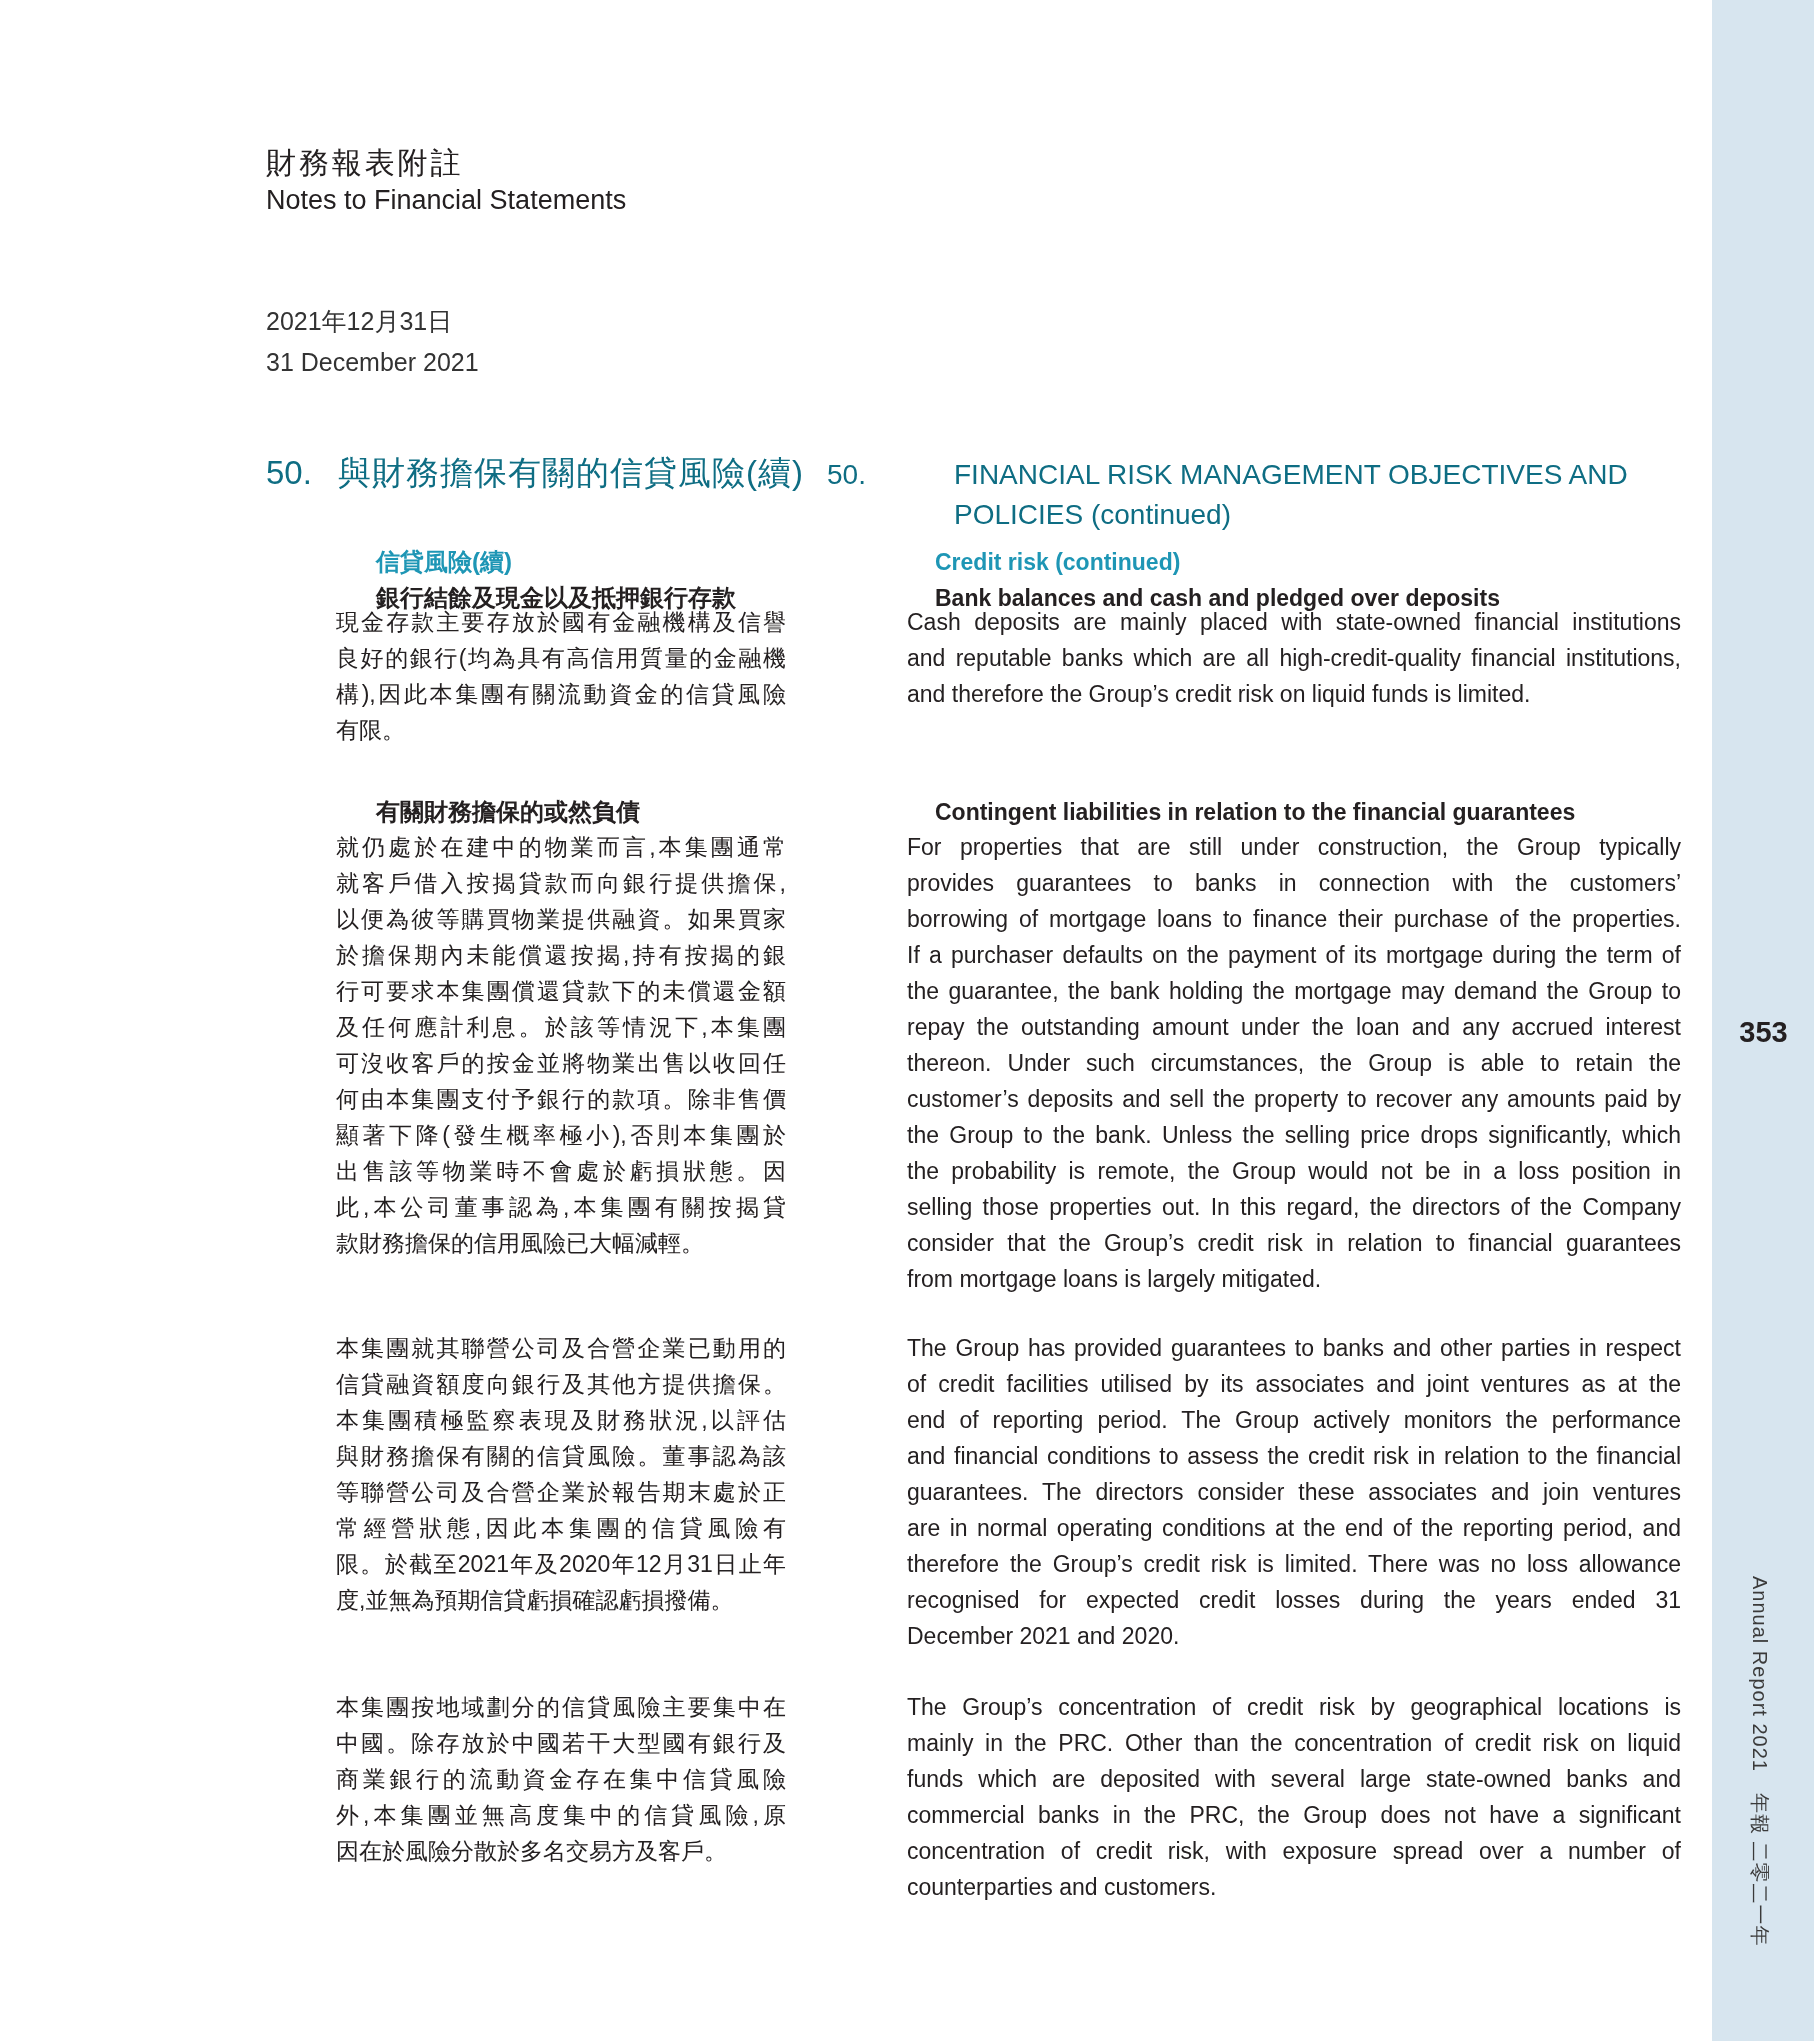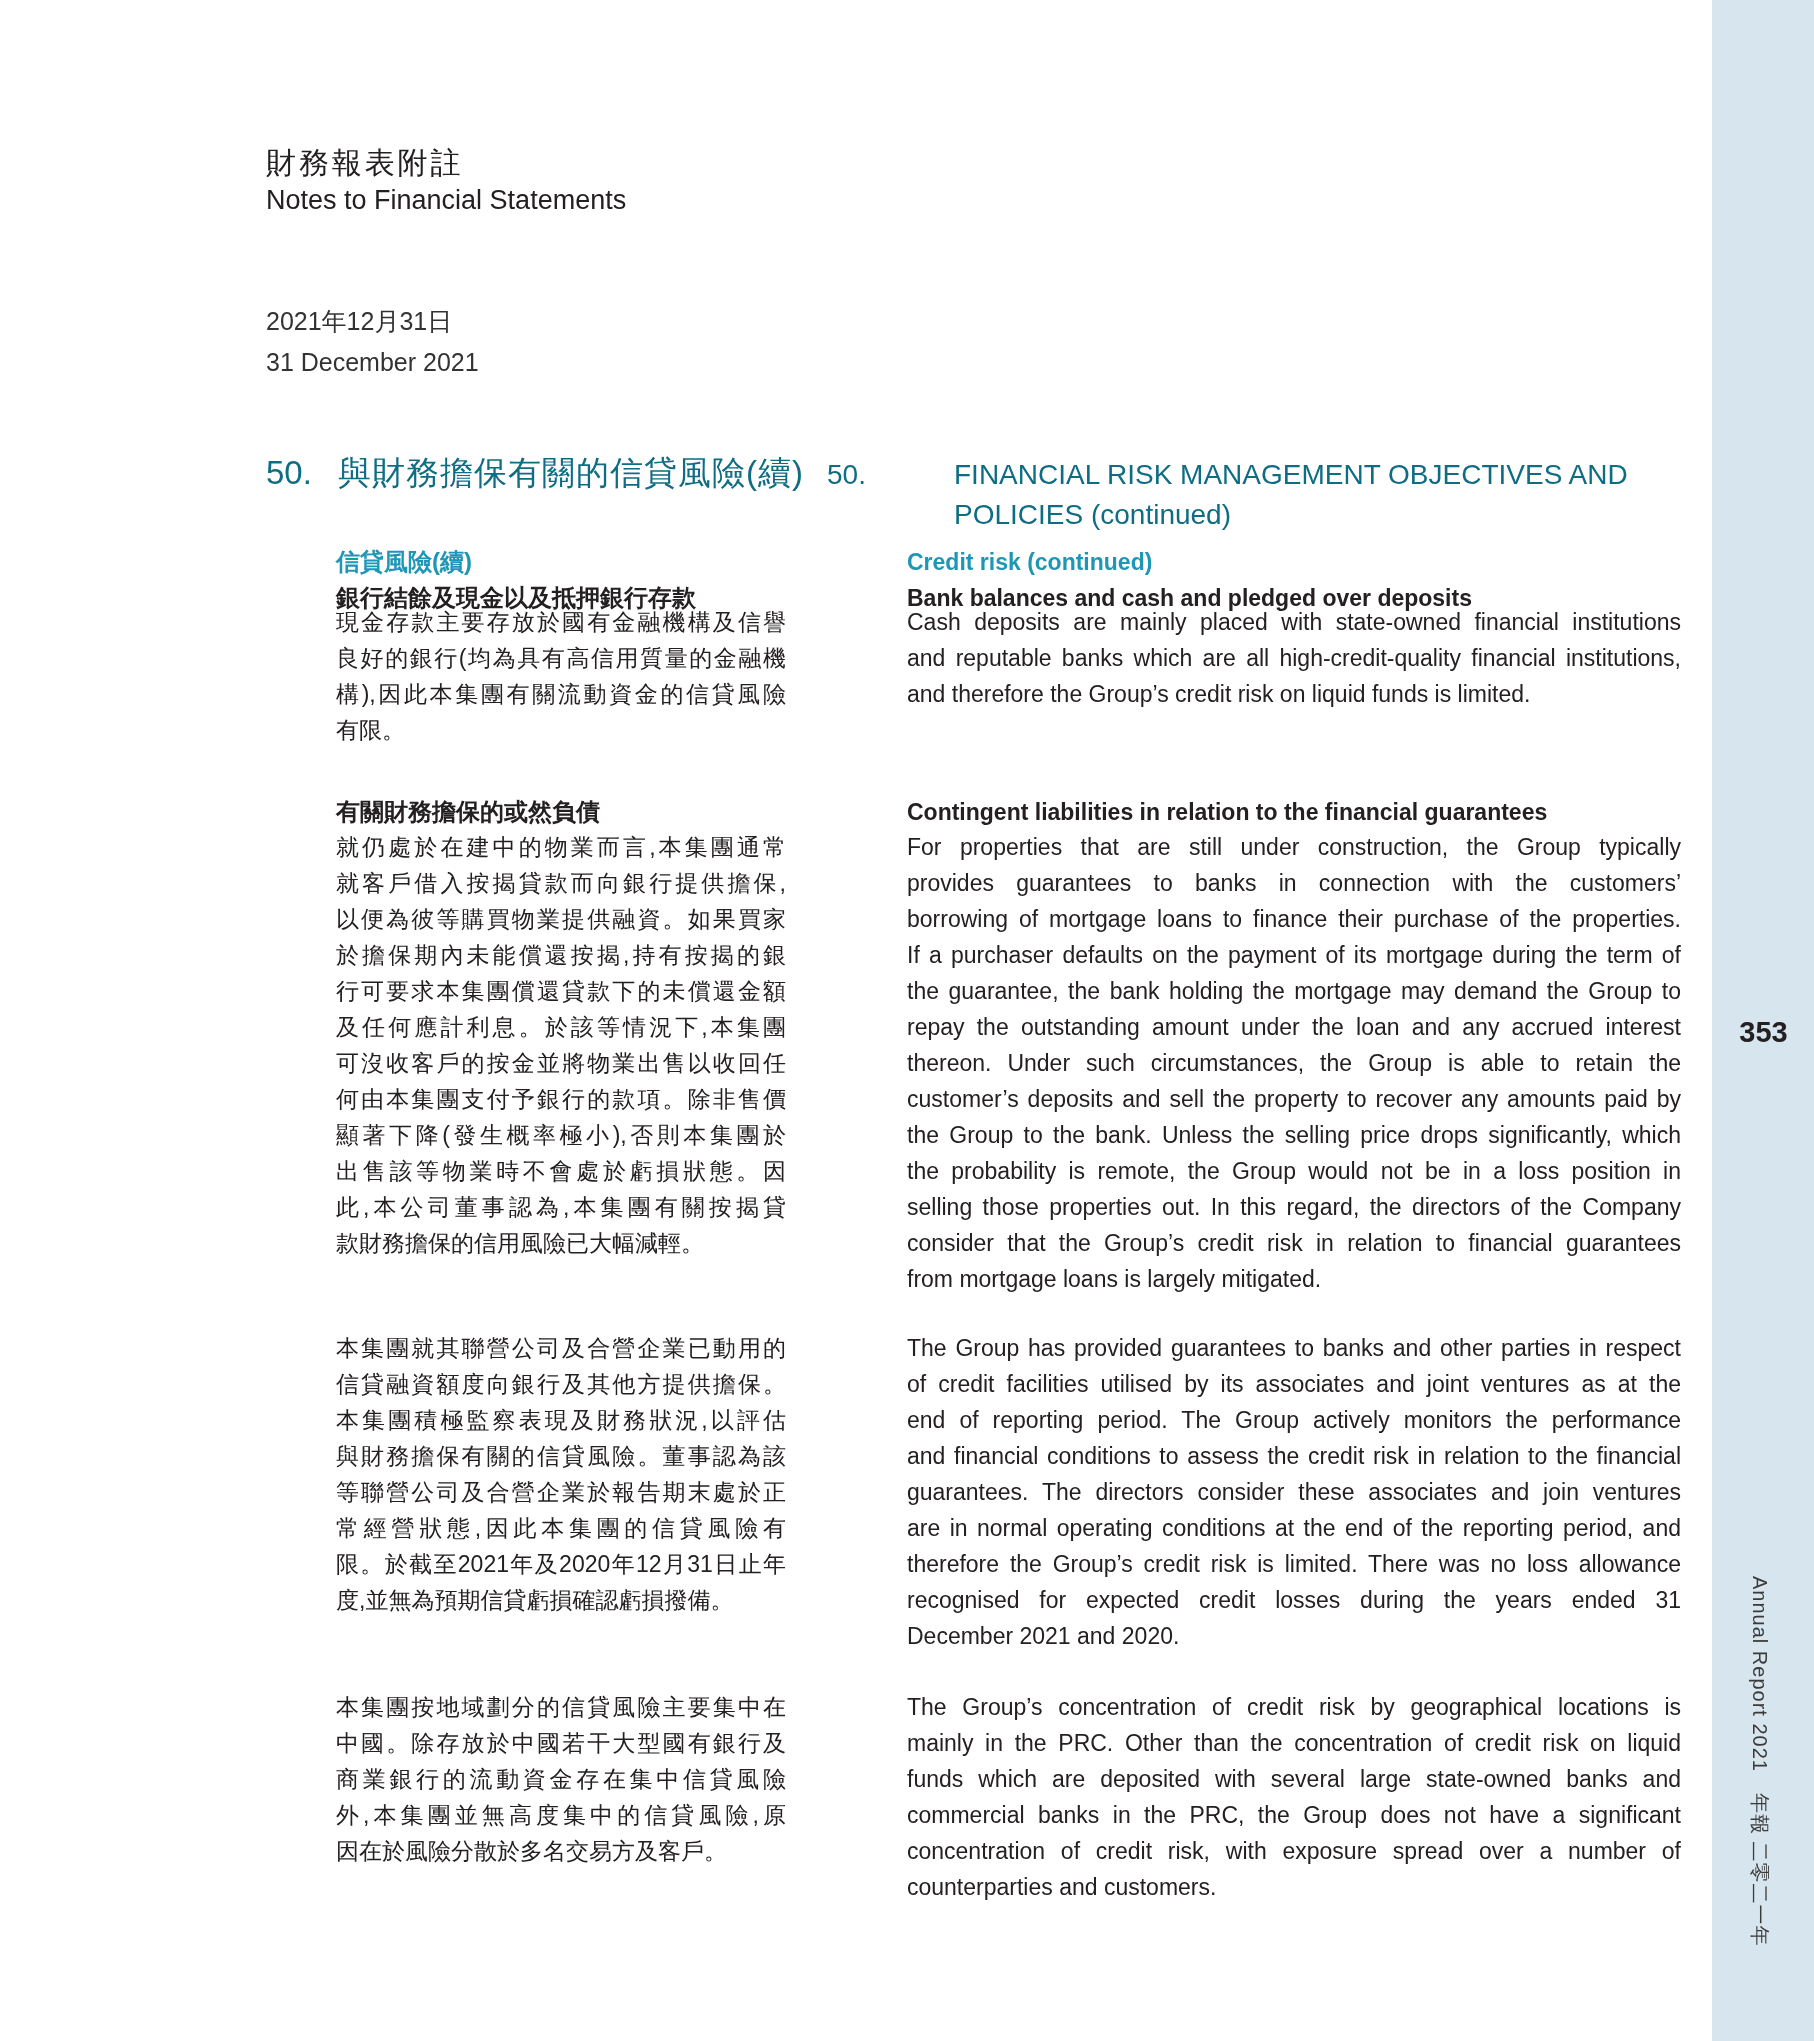--- a/index.html
+++ b/index.html
@@ -59,22 +59,22 @@
     font-size:28px; color:#0e6d83; line-height:40px;
   }
   
   .colL { left:336px; width:450px; }
   .colR { left:907px; width:774px; }
   .block { position:absolute; }
   .cjk  { font-size:23px; line-height:36px; color:#242021; }
   .eng  { font-size:23px; line-height:36px; color:#242021; }
   .bold { font-weight:bold; }
   .teal { color:#1e96b5; font-weight:bold; }
-  .subL { font-size:24px; line-height:36px; }
-  .subR { font-size:23px; line-height:36px; }
+  .subL { font-size:24px; line-height:36px;margin-left:40px; }
+  .subR { font-size:23px; line-height:36px;margin-left:28px; }
   .t-sub1 { top:544px; }
   .t-sub2 { top:580px; }
   .t-para1 { top:604px; }
   .t-sub3 { top:794px; }
   .t-para2 { top:829px; }
   .t-para3 { top:1330px; }
   .t-para4 { top:1689px; }
   
   .jline { text-align:justify; text-align-last:justify; }
   .jline.last { text-align-last:left; }

